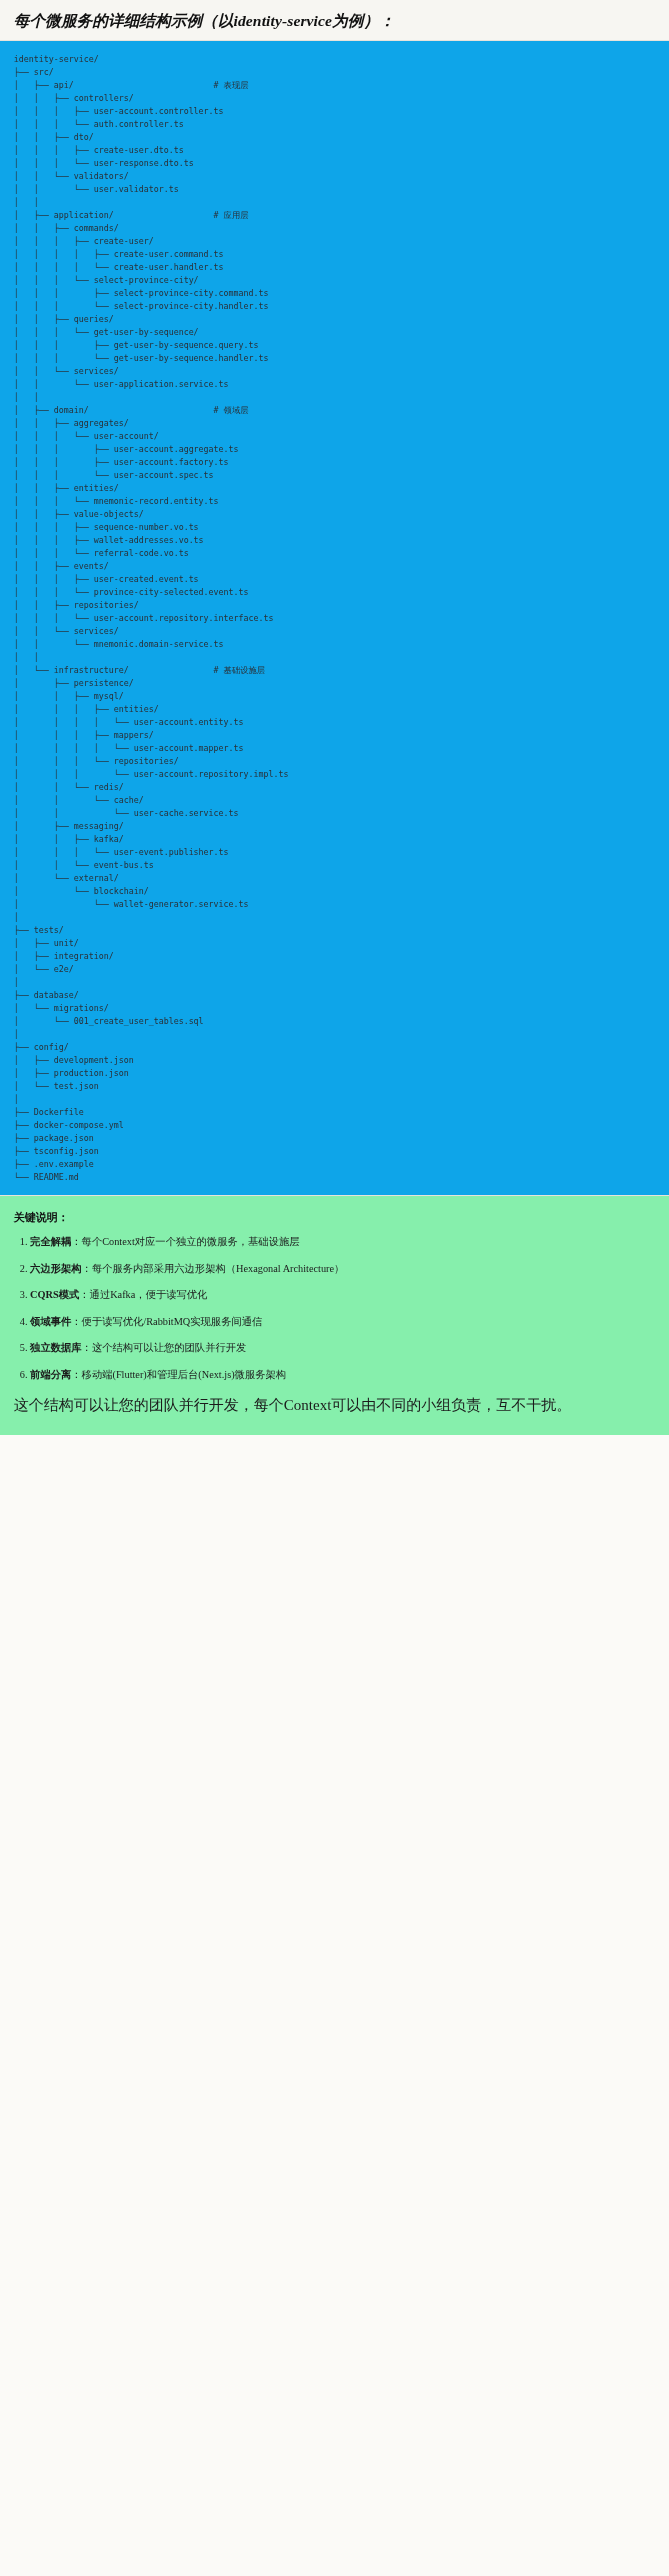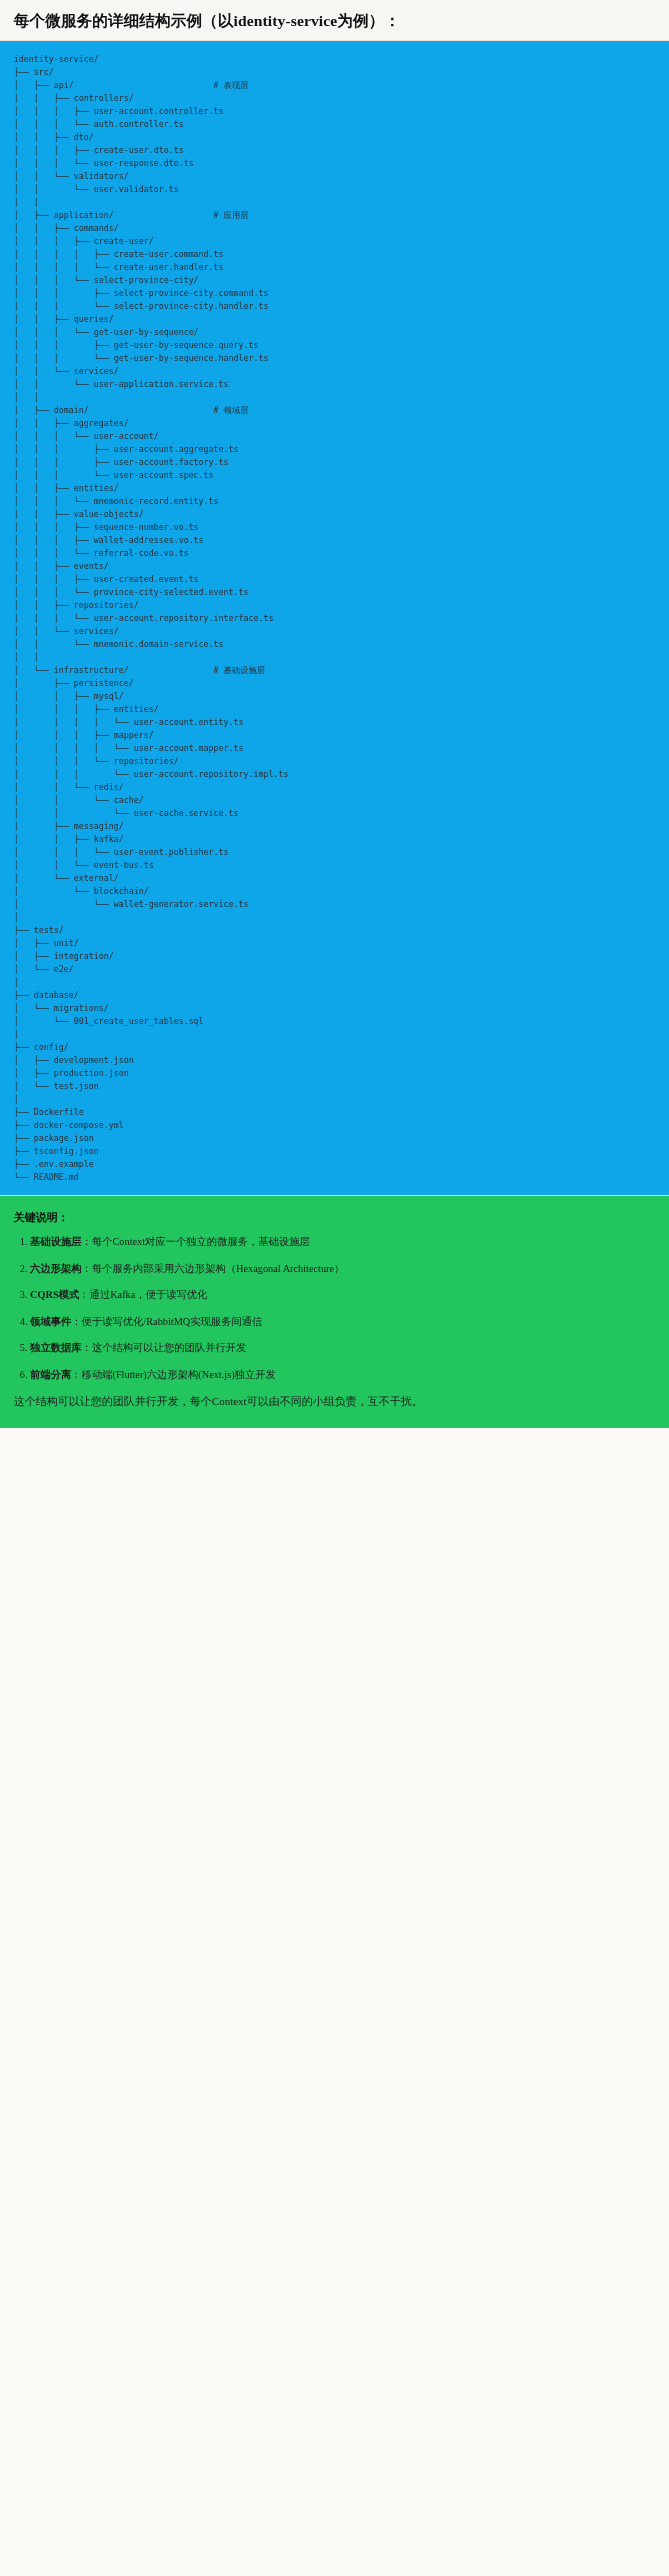--- a/index.html
+++ b/index.html
@@ -29,20 +29,21 @@
     background: #f7f6f2;
   }
   .doc-title {
     margin: 0;
     font-family: "Liberation Serif", "DejaVu Serif", serif;
     font-weight: bold;
     font-size: 15.6px;
     line-height: 1.25;
     letter-spacing: 0.1px;
     color: #111111;
+    font-style: italic;
   }
 
   
   .tree-block {
     padding: 12.5px 13.8px 11.3px 13.8px;
     background: #0ea5e9;
   }
   pre.tree {
     margin: 0;
     font-family: "DejaVu Sans Mono", "Liberation Mono", monospace;
@@ -51,21 +52,21 @@
     color: #2a2f36;
     white-space: pre;
     tab-size: 4;
     letter-spacing: 0px;
   }
 
   
   .notes {
     padding: 2.5px 13.8px 3.8px 13.8px;
     border-top: 0.6px solid #e6e3dc;
-    background: #22c55e;
+    background: #86efac;
   }
   .notes-heading {
     font-family: "Liberation Serif", "DejaVu Serif", serif;
     font-weight: bold;
     font-size: 11px;
     margin: 11.3px 0 8.8px 0;
     color: #111111;
   }
   ol.notes-list {
     margin: 0 0 2.5px 0;
@@ -80,21 +81,21 @@
     color: #1b1b1b;
   }
   ol.notes-list > li .term {
     font-weight: bold;
   }
   ol.notes-list > li .desc {
     font-weight: normal;
   }
   .closing {
     font-family: "Liberation Serif", "DejaVu Serif", serif;
-    font-size: 11px;
+    font-size: 15px;
     line-height: 1.6;
     color: #1b1b1b;
     margin: 7.5px 0 13.8px 0;
   }
 </style>
 </head>
 <body>
 
 <div class="page">
 
@@ -188,24 +189,24 @@
 ├── docker-compose.yml
 ├── package.json
 ├── tsconfig.json
 ├── .env.example
 └── README.md</pre>
   </div>
 
   <div class="notes">
     <div class="notes-heading">关键说明：</div>
     <ol class="notes-list" id="notes-list">
-        <li><span class="term">基础设施层</span><span class="desc">：</span><span class="desc">每个Context对应一个独立的微服务，基础设施层</span></li>
+        <li><span class="term">完全解耦</span><span class="desc">：</span><span class="desc">每个Context对应一个独立的微服务，基础设施层</span></li>
         <li><span class="term">六边形架构</span><span class="desc">：</span><span class="desc">每个服务内部采用六边形架构（Hexagonal Architecture）</span></li>
         <li><span class="term">CQRS模式</span><span class="desc">：</span><span class="desc">通过Kafka，便于读写优化</span></li>
         <li><span class="term">领域事件</span><span class="desc">：</span><span class="desc">便于读写优化/RabbitMQ实现服务间通信</span></li>
         <li><span class="term">独立数据库</span><span class="desc">：</span><span class="desc">这个结构可以让您的团队并行开发</span></li>
-        <li><span class="term">前端分离</span><span class="desc">：</span><span class="desc">移动端(Flutter)六边形架构(Next.js)独立开发</span></li>
+        <li><span class="term">前端分离</span><span class="desc">：</span><span class="desc">移动端(Flutter)和管理后台(Next.js)微服务架构</span></li>
       </ol>
     <div class="closing">这个结构可以让您的团队并行开发，每个Context可以由不同的小组负责，互不干扰。</div>
   </div>
 
 </div>
 
 
 </body></html>

